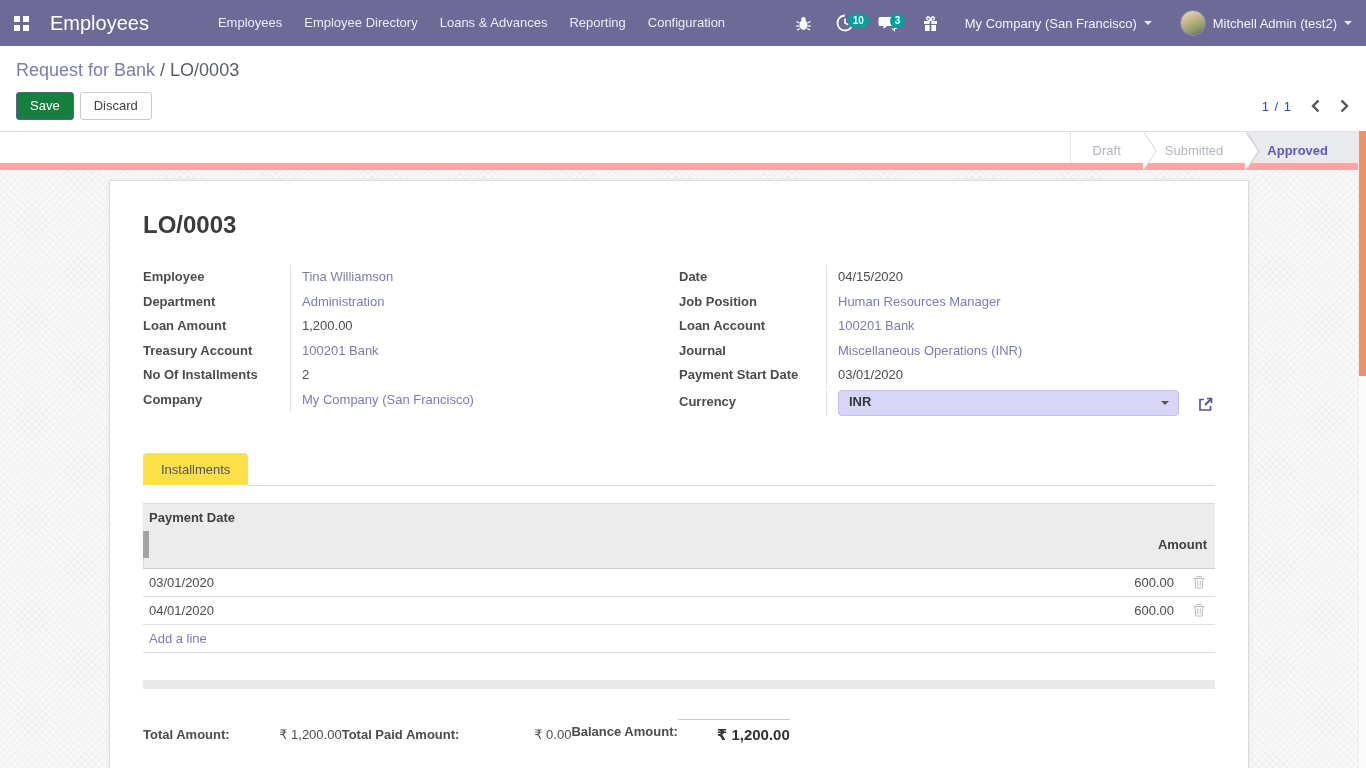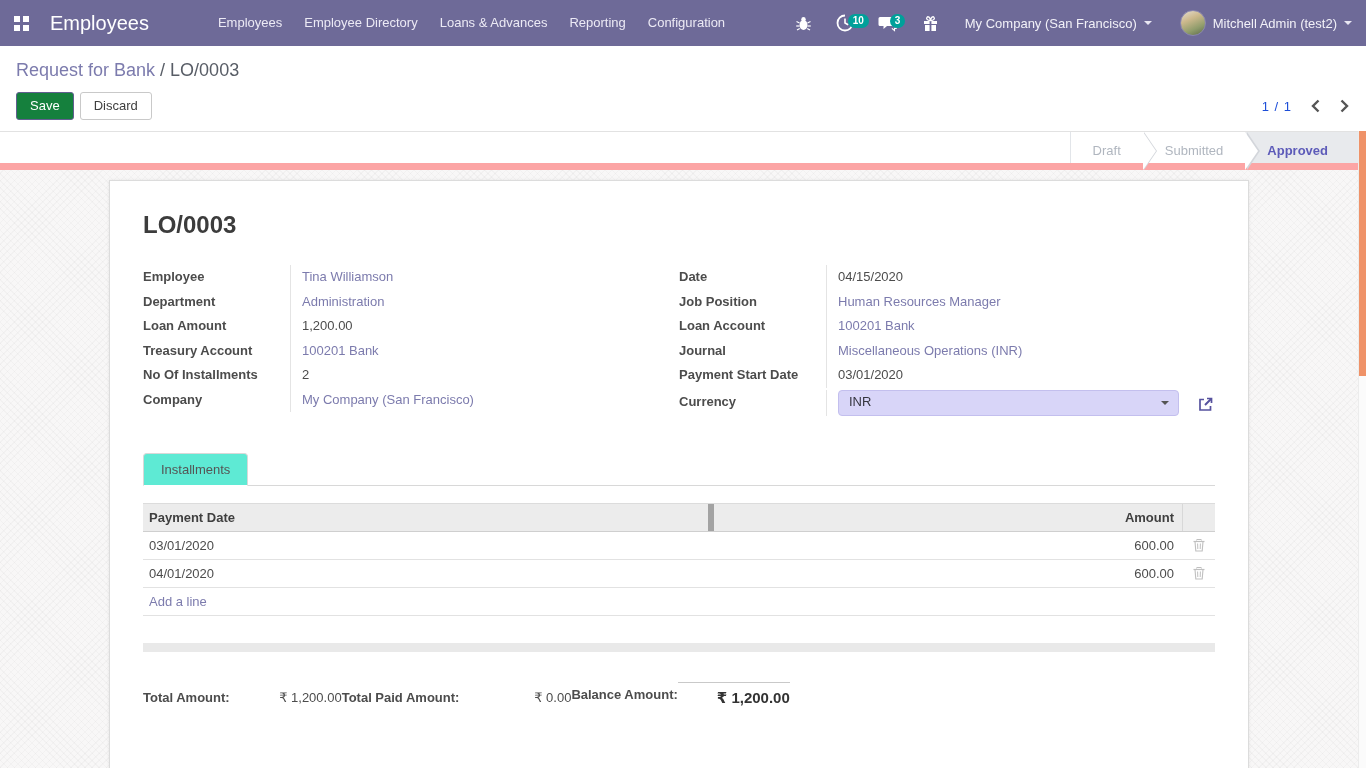--- a/index.html
+++ b/index.html
@@ -58,33 +58,33 @@
     box-shadow:0 0 3px rgba(0,0,0,0.08); min-height:600px; padding:30px 33px; }
   .sheet-title { font-size:24px; font-weight:bold; color:#3c3c3c; margin-bottom:26px; }
 
   .field-grid { display:grid; grid-template-columns:1fr 1fr; }
   .field-row { display:flex; min-height:24.5px; line-height:24.5px; }
   .field-label { width:147px; flex:none; font-weight:bold; color:#4c4c4c; }
   .field-value { flex:1; border-left:1px solid #e4e4e4; padding-left:11px; color:#4c4c4c; }
   .field-value.link { color:#7c7bad; cursor:pointer; }
   .field-row.currency-row { min-height:36px; align-items:flex-start; padding-top:2px; }
   .currency-select { width:341px; height:26px; background:#d8d5f8; border:1px solid #c3bfee; border-radius:4px;
-    display:inline-flex; align-items:center; padding:0 10px; color:#35353f; cursor:pointer; position:relative; }
+    display:inline-flex; align-items:center; padding:0 10px; color:#35353f; cursor:pointer; position:relative;font-weight:bold; }
   .currency-select .caret-down { border-top-color:#555; position:absolute; right:9px; }
   .ext-link-btn { display:inline-flex; margin-left:13px; margin-top:3px; cursor:pointer; vertical-align:middle; }
 
   
   .notebook { margin-top:28px; }
   .tab-bar { border-bottom:1px solid #d8d8d8; padding-left:0; }
-  .tab { display:inline-block; padding:8px 17px; background:#5eead4; border:1px solid #d8d8d8; border-bottom:1px solid #fff;
+  .tab { display:inline-block; padding:8px 17px; background:#fde047; border:1px solid #d8d8d8; border-bottom:1px solid #fff;
     border-radius:4px 4px 0 0; position:relative; top:1px; color:#555; cursor:pointer; }
 
   
   .inst-table { margin-top:17px; }
-  .t-head { display:flex; background:#ececec; border-top:1px solid #dcdcdc; border-bottom:1px solid #cfcfcf; }
+  .t-head { display:flex; background:#ececec; border-top:1px solid #dcdcdc; border-bottom:1px solid #cfcfcf;flex-direction:column; }
   .t-head > div { padding:5px 6px; line-height:17px; font-weight:bold; color:#3f3f3f; }
   .th-date { width:565px; }
   .th-amount { flex:1; text-align:right; border-left:6px solid #a3a3a3; padding-right:8px !important; }
   .th-trash { width:33px; border-left:1px solid #d8d8d8; }
   .t-row { display:flex; border-bottom:1px solid #e2e2e2; background:#fff; }
   .t-row > div { padding:5px 6px; line-height:17px; }
   .td-date { width:565px; }
   .td-amount { flex:1; text-align:right; padding-right:8px !important; }
   .td-trash { width:33px; display:flex; align-items:center; justify-content:center; cursor:pointer; }
   .add-line-row { border-bottom:1px solid #e2e2e2; padding:5px 6px; line-height:17px; }

